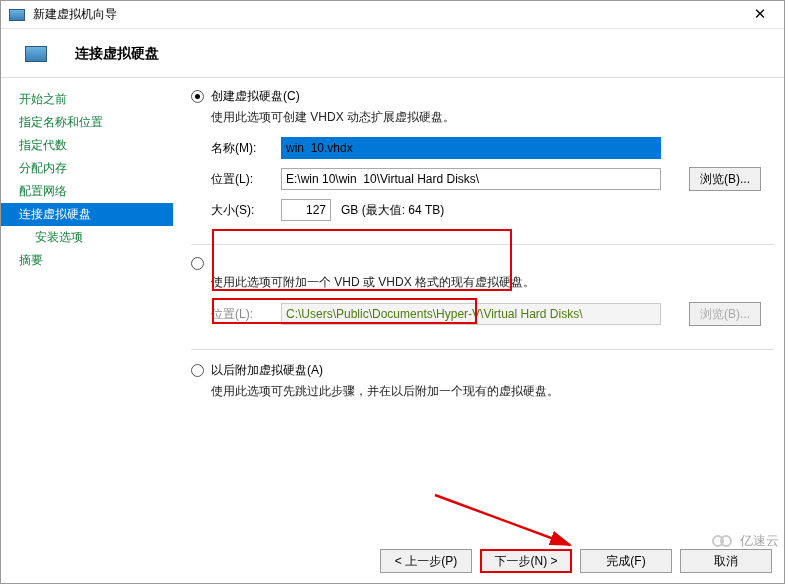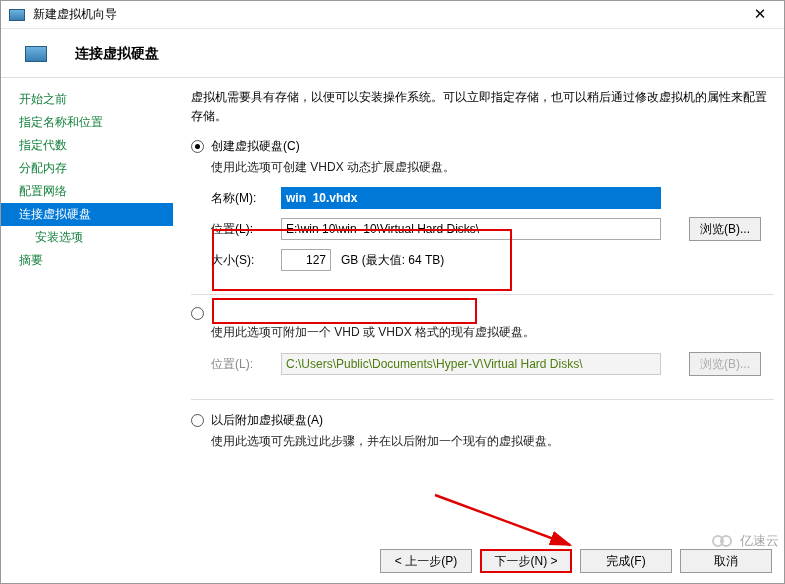--- a/index.html
+++ b/index.html
@@ -139,23 +139,22 @@
   }
   .form-row input[type=text] {
     height: 22px;
     border: 1px solid #aaa;
     padding: 0 4px;
     font-family: inherit;
     font-size: 12px;
   }
   .form-row input.selected {
     background: #0078d7;
-    color: #ffffff;
+    color: #000000;
     border-color: #0078d7;
-    font-weight: bold;
   }
   .form-row input:disabled {
     background: #f4f4f4;
     color: #4d7c0f;
     border-color: #ccc;
   }
   .btn {
     height: 24px;
     padding: 0 10px;
     border: 1px solid #999;
@@ -238,21 +237,20 @@
       <div class="step">指定名称和位置</div>
       <div class="step">指定代数</div>
       <div class="step">分配内存</div>
       <div class="step">配置网络</div>
       <div class="step active">连接虚拟硬盘</div>
       <div class="step sub">安装选项</div>
       <div class="step">摘要</div>
     </div>
 
     <div class="main">
-      <div class="desc">虚拟机需要具有存储，以便可以安装操作系统。可以立即指定存储，也可以稍后通过修改虚拟机的属性来配置存储。</div>
 
       <div class="option">
         <div class="radio-row">
           <span class="radio checked"></span>
           <span>创建虚拟硬盘(C)</span>
         </div>
         <div class="help">使用此选项可创建 VHDX 动态扩展虚拟硬盘。</div>
         <div class="form-area">
           <div class="form-row">
             <span class="lbl">名称(M):</span>

